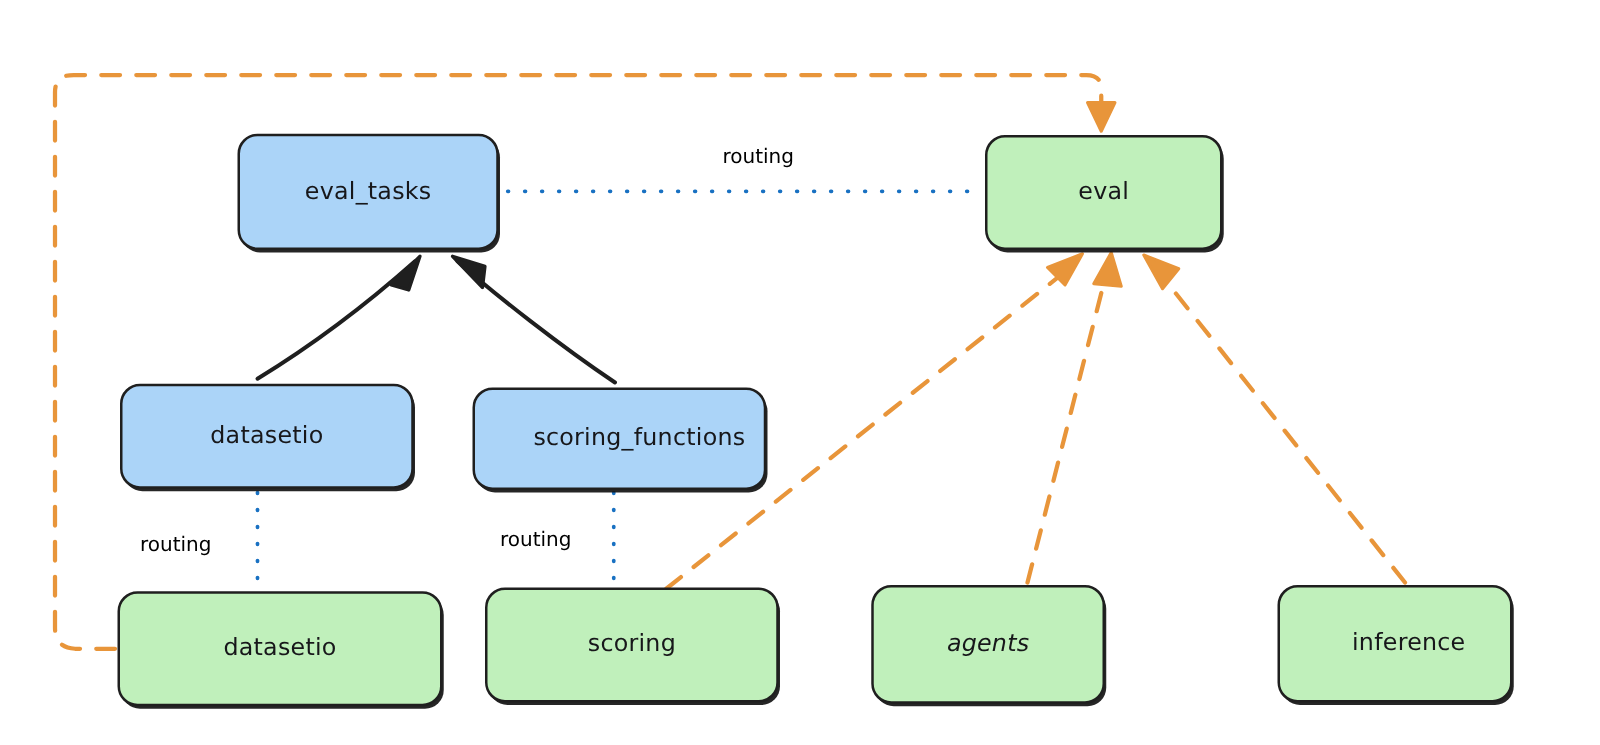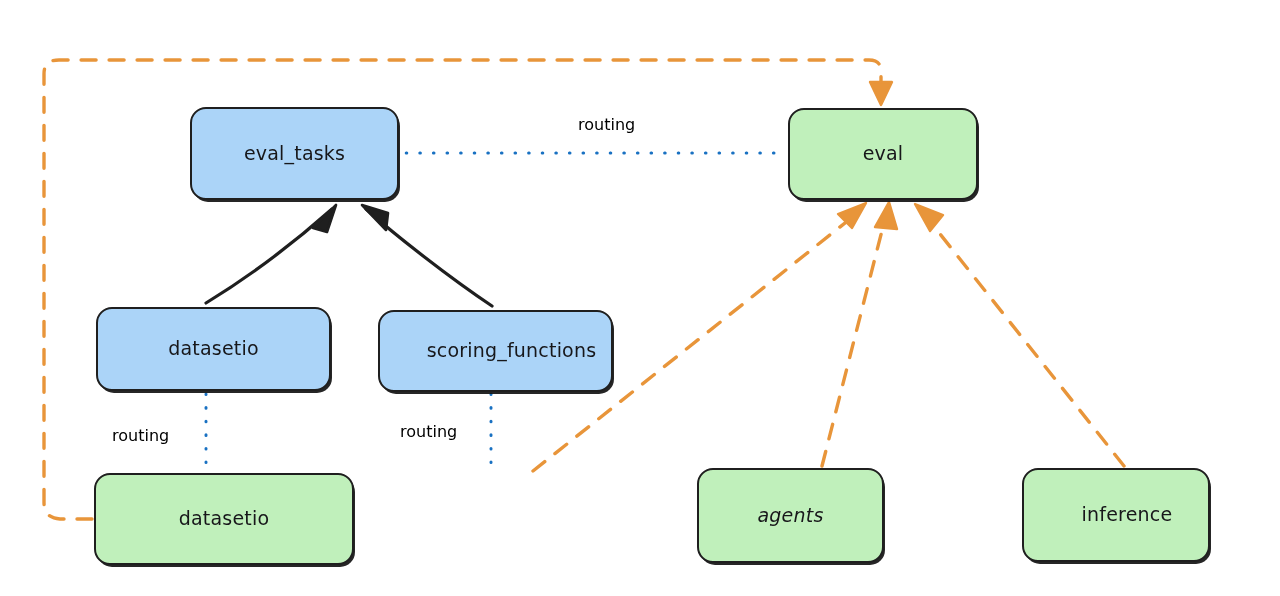--- a/index.html
+++ b/index.html
@@ -115,20 +115,23 @@
   </div>
 
   <div class="node blue" style="left:378px; top:310px; width:235px; height:82px;padding-left:32px;">
     <span class="node-label">scoring_functions</span>
   </div>
 
   <div class="node green" style="left:94px; top:473px; width:260px; height:92px;">
     <span class="node-label">datasetio</span>
   </div>
 
+  <div class="node green" style="left:388px; top:470px; width:235px; height:92px;">
+    <span class="node-label">scoring</span>
+  </div>
 
   <div class="node green" style="left:697px; top:468px; width:187px; height:95px;font-style:italic;">
     <span class="node-label">agents</span>
   </div>
 
   <div class="node green" style="left:1022px; top:468px; width:188px; height:94px;padding-left:22px;">
     <span class="node-label">inference</span>
   </div>
 
   <div class="edge-label" style="left:578px; top:115px;">routing</div>

